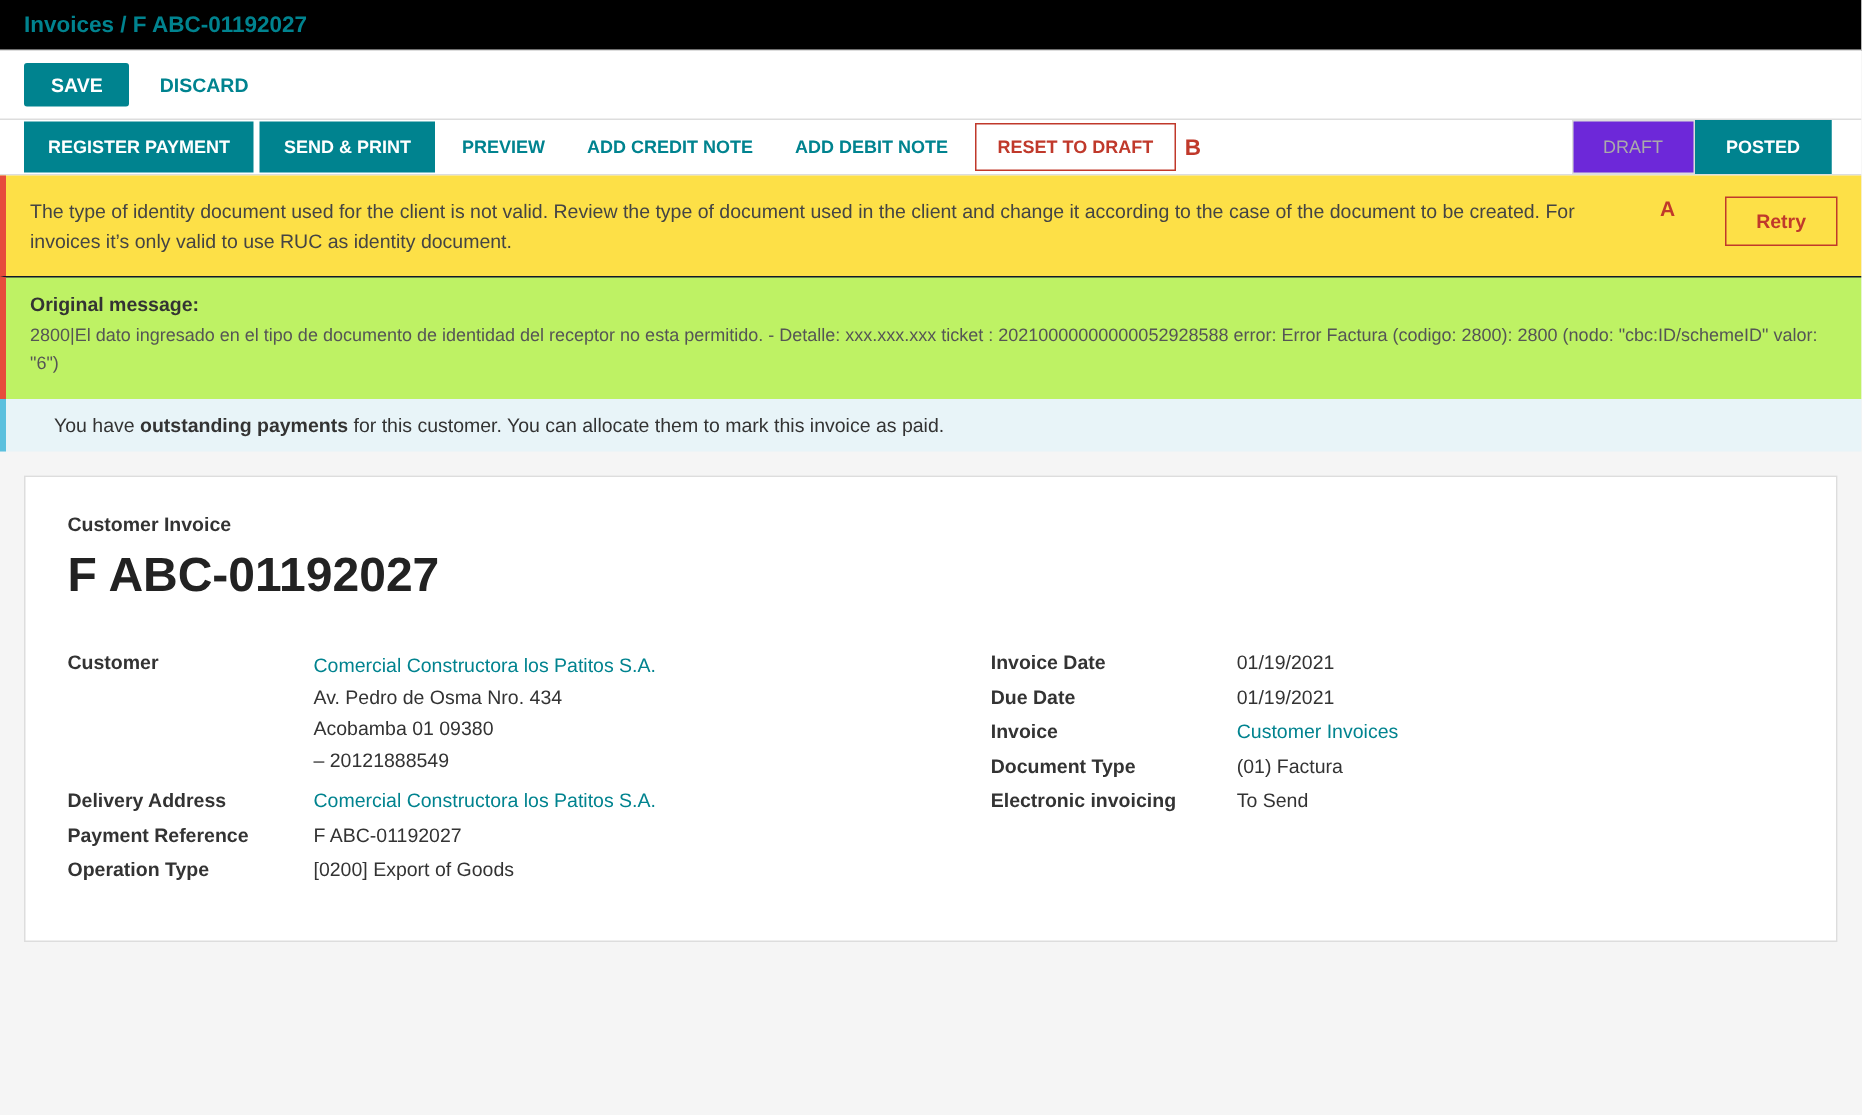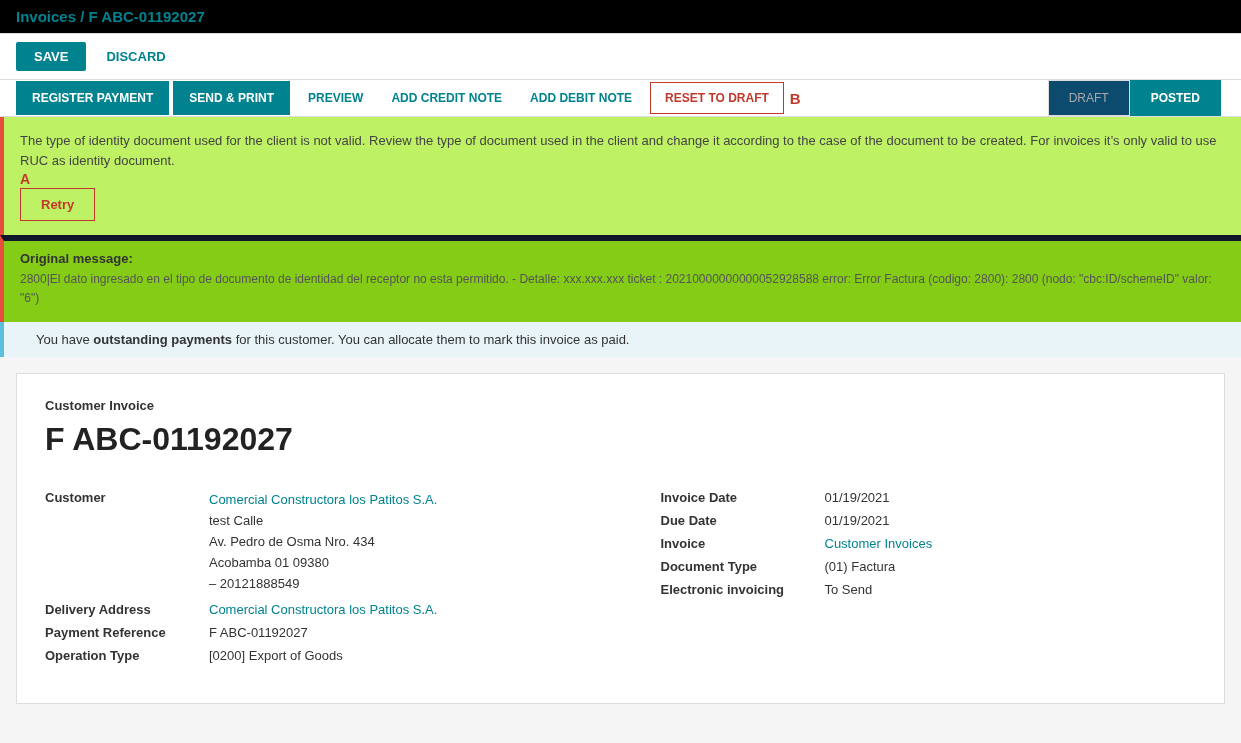--- a/index.html
+++ b/index.html
@@ -13,29 +13,29 @@
     .btn-save { background: #00838f; color: #fff; border: none; padding: 7px 18px; font-size: 13px; font-weight: bold; cursor: pointer; border-radius: 2px; }
     .btn-discard { background: transparent; color: #00838f; border: none; padding: 7px 12px; font-size: 13px; font-weight: bold; cursor: pointer; }
 
     .toolbar { background: #fff; padding: 0 16px; border-bottom: 1px solid #ddd; display: flex; align-items: center; gap: 0; }
     .btn-toolbar-primary { background: #00838f; color: #fff; border: none; padding: 10px 16px; font-size: 12px; font-weight: bold; cursor: pointer; margin-right: 4px; white-space: nowrap; }
     .btn-toolbar-secondary { background: transparent; color: #00838f; border: none; padding: 10px 14px; font-size: 12px; font-weight: bold; cursor: pointer; white-space: nowrap; }
     .btn-reset-draft { background: transparent; color: #c0392b; border: 1.5px solid #c0392b; padding: 8px 14px; font-size: 12px; font-weight: bold; cursor: pointer; white-space: nowrap; margin-left: 4px; }
     .btn-label-b { color: #c0392b; font-weight: bold; font-size: 15px; margin-left: 6px; }
     .toolbar-spacer { flex: 1; }
     .status-steps { display: flex; align-items: center; gap: 0; margin-right: 4px; }
-    .status-step { padding: 10px 20px; font-size: 12px; color: #aaa; background: #0c4a6e; border: 1px solid #ddd; cursor: default; }
+    .status-step { padding: 10px 20px; font-size: 12px; color: #aaa; background: #6d28d9; border: 1px solid #ddd; cursor: default; }
     .status-step.active { background: #00838f; color: #fff; border-color: #00838f; font-weight: bold; }
 
-    .alert-error { background: #bef264; border-left: 4px solid #e74c3c; padding: 14px 16px; display: flex; align-items: flex-start; justify-content: space-between; gap: 1px; flex-direction: column; }
+    .alert-error { background: #fde047; border-left: 4px solid #e74c3c; padding: 14px 16px; display: flex; align-items: flex-start; justify-content: space-between; gap: 25px; }
     .alert-error-text { flex: 1; font-size: 13px; color: #444; line-height: 1.5; }
     .alert-label-a { color: #c0392b; font-weight: bold; font-size: 14px; margin-right: 8px; }
     .btn-retry { background: transparent; color: #c0392b; border: 1.5px solid #c0392b; padding: 8px 20px; font-size: 13px; font-weight: bold; cursor: pointer; white-space: nowrap; }
 
-    .original-message { background: #84cc16; padding: 10px 16px 14px 16px; border-left: 4px solid #e74c3c; border-top: 6px solid #0f172a; }
+    .original-message { background: #bef264; padding: 10px 16px 14px 16px; border-left: 4px solid #e74c3c; border-top: 1px solid #0f172a; }
     .original-message-label { font-weight: bold; font-size: 13px; margin-bottom: 4px; }
     .original-message-text { font-size: 12px; color: #555; line-height: 1.6; }
 
     .alert-info { background: #e8f4f8; border-left: 4px solid #5bc0de; padding: 10px 32px; font-size: 13px; color: #333; }
     .alert-info strong { font-weight: bold; }
 
     .invoice-card { background: #fff; border: 1px solid #ddd; margin: 16px; padding: 24px 28px; }
     .invoice-type { font-size: 13px; font-weight: bold; color: #333; margin-bottom: 8px; }
     .invoice-number { font-size: 32px; font-weight: bold; color: #222; margin-bottom: 24px; }
 
@@ -98,21 +98,20 @@
   <div class="invoice-type">Customer Invoice</div>
   <div class="invoice-number">F ABC-01192027</div>
 
   <div class="invoice-fields">
 
     <div class="field-section">
       <div class="field-row">
         <span class="field-label">Customer</span>
         <div class="field-value-multiline">
           <div><a class="field-value-link">Comercial Constructora los Patitos S.A.</a></div>
-          <div>test Calle</div>
           <div>Av. Pedro de Osma Nro. 434</div>
           <div>Acobamba 01 09380</div>
           <div>– 20121888549</div>
         </div>
       </div>
       <div class="field-row">
         <span class="field-label">Delivery Address</span>
         <span class="field-value"><a class="field-value-link">Comercial Constructora los Patitos S.A.</a></span>
       </div>
       <div class="field-row">

